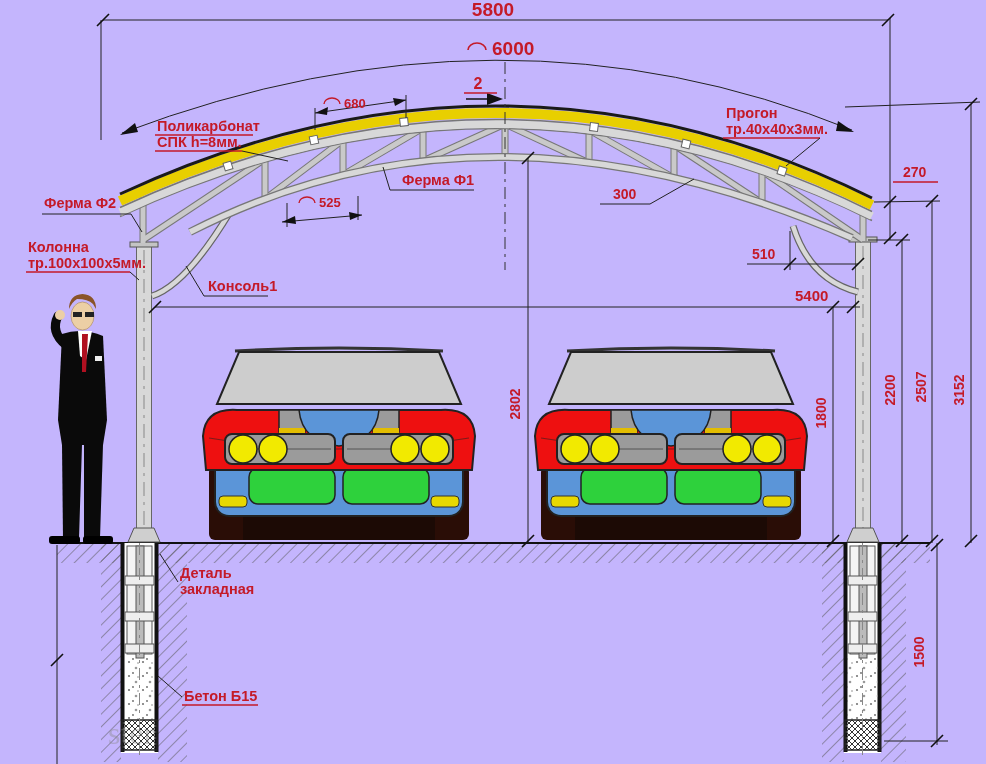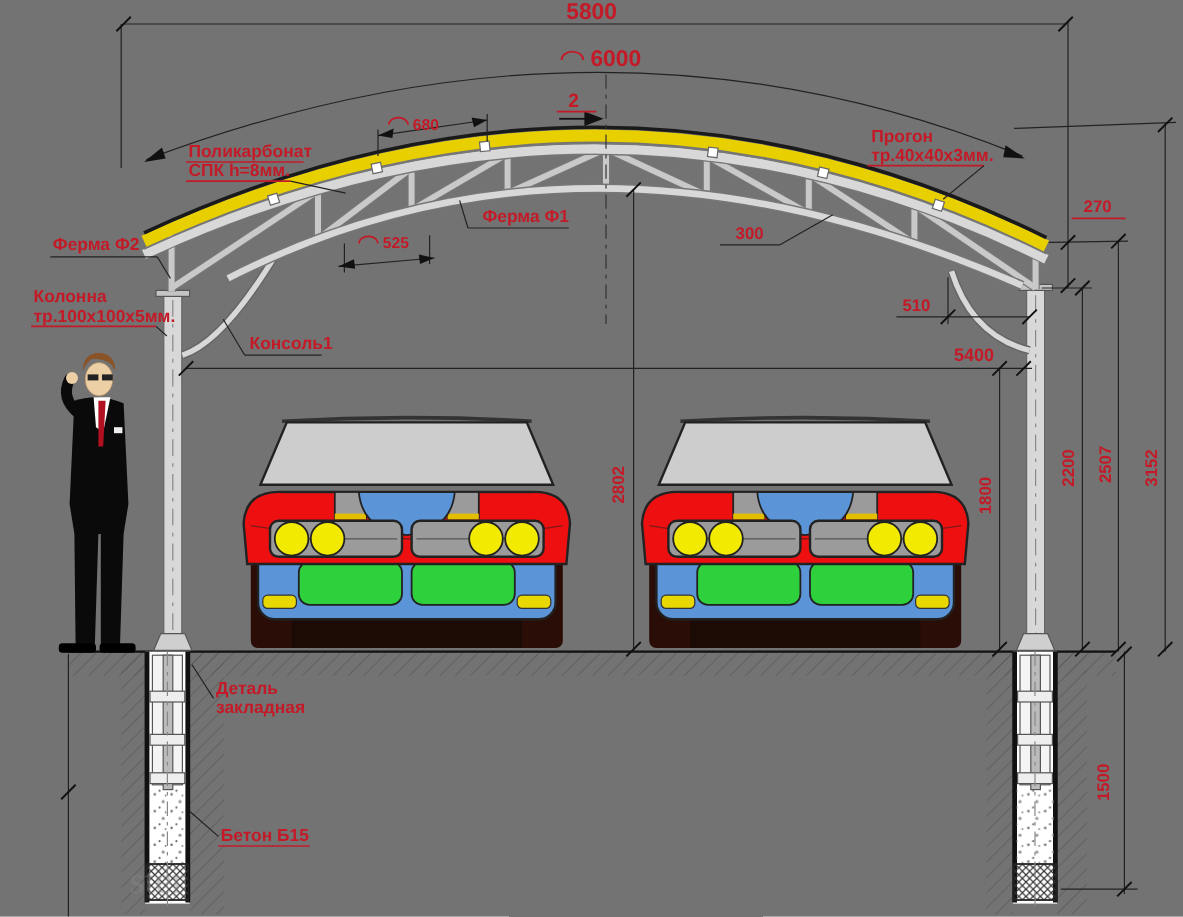--- a/index.html
+++ b/index.html
@@ -1,16 +1,16 @@
 <!DOCTYPE html>
 <html><head>
 <meta charset="utf-8">
 <style>
   html,body{margin:0;padding:0;background:#ffffff;}
-  .stage{position:relative;width:986px;height:764px;background:#737373;overflow:hidden;}
+  .stage{position:relative;width:986px;height:764px;background:#c4b5fd;overflow:hidden;}
   svg{display:block;}
   text{font-family:"Liberation Sans",sans-serif;}
   .dim{fill:#c41a28;font-weight:bold;}
   .big{font-size:19px;}
   .med{font-size:14px;}
   .callout{fill:#c41a28;font-weight:bold;font-size:14.5px;}
   .thin{stroke:#222;stroke-width:1;fill:none;}
   .tick{stroke:#111;stroke-width:1.6;}
   .redline{stroke:#c41a28;stroke-width:1.4;}
   .steel{fill:#d8d8d8;stroke:#666;stroke-width:1;}

